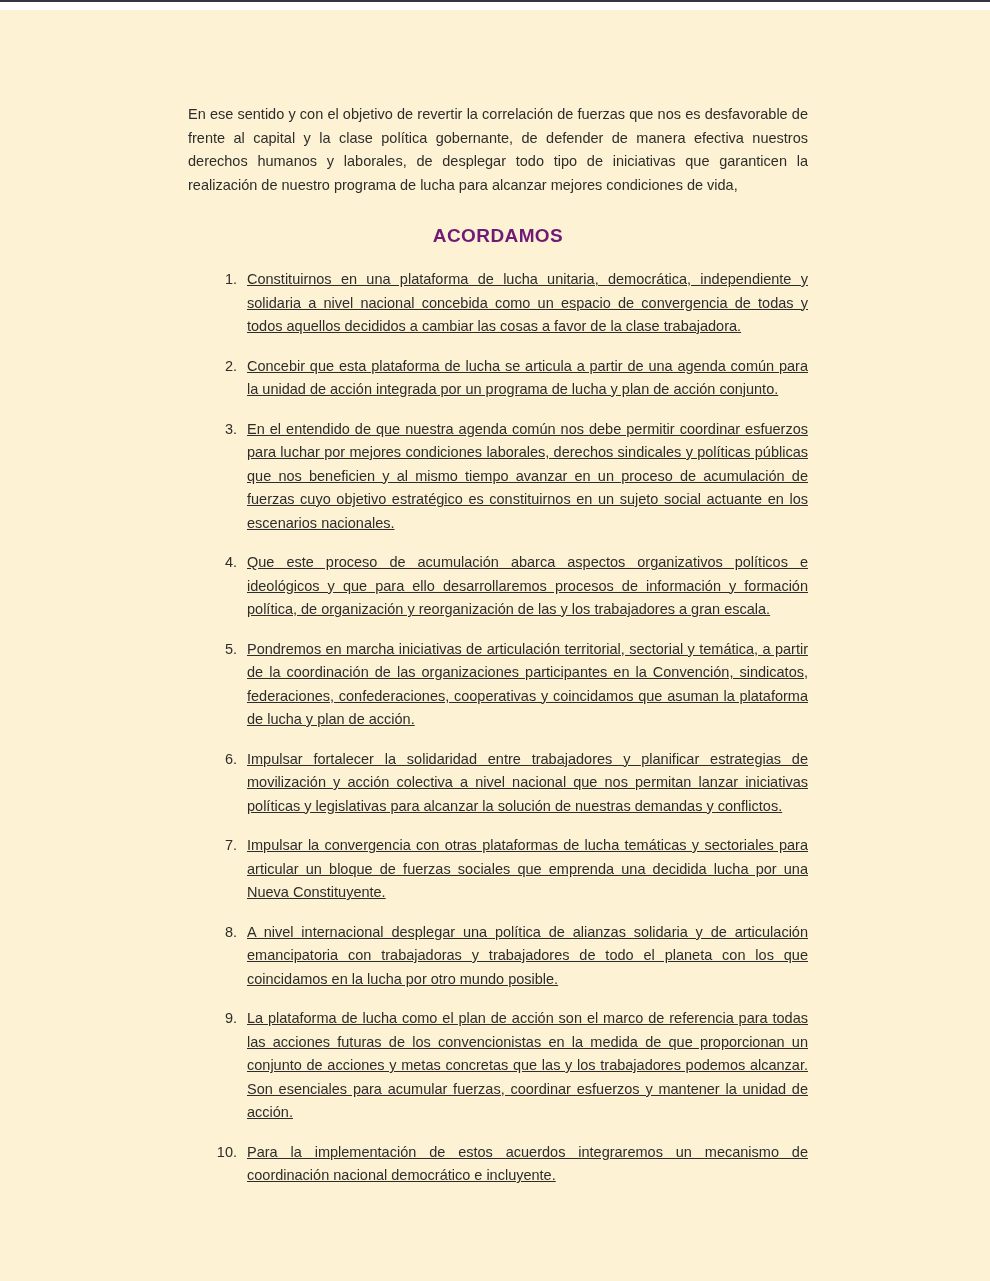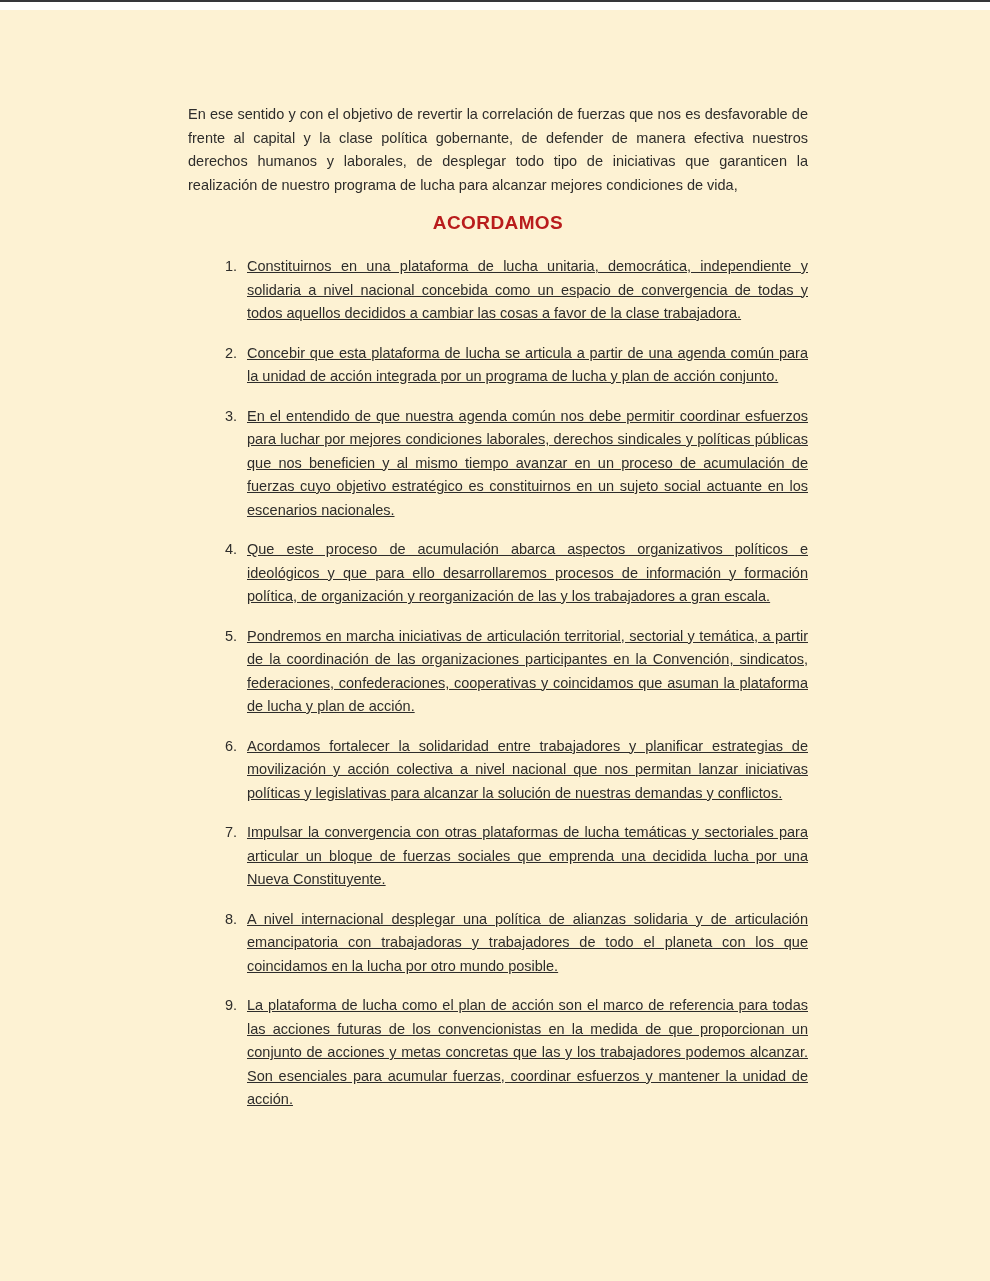--- a/index.html
+++ b/index.html
@@ -30,22 +30,22 @@
   }
   .intro {
     text-align:justify;
   }
   .heading {
     text-align:center;
     font-weight:bold;
     font-size:19px;
     line-height:22px;
     letter-spacing:0.4px;
-    color:#b91c1c;
-    margin-top:15px;
+    color:#701a75;
+    margin-top:28px;
     margin-bottom:21px;
   }
   .agreement-list { }
   .item {
     display:flex;
     margin-bottom:16px;
   }
   .item .num {
     flex:0 0 59px;
     display:flex;
@@ -92,34 +92,38 @@
         <span class="txt">Que este proceso de acumulación abarca aspectos organizativos políticos e ideológicos y que para ello desarrollaremos procesos de información y formación política, de organización y reorganización de las y los trabajadores a gran escala.</span>
       </div>
 
       <div class="item">
         <span class="num">5.</span>
         <span class="txt">Pondremos en marcha iniciativas de articulación territorial, sectorial y temática, a partir de la coordinación de las organizaciones participantes en la Convención, sindicatos, federaciones, confederaciones, cooperativas y coincidamos que asuman la plataforma de lucha y plan de acción.</span>
       </div>
 
       <div class="item">
         <span class="num">6.</span>
-        <span class="txt">Acordamos fortalecer la solidaridad entre trabajadores y planificar estrategias de movilización y acción colectiva a nivel nacional que nos permitan lanzar iniciativas políticas y legislativas para alcanzar la solución de nuestras demandas y conflictos.</span>
+        <span class="txt">Impulsar fortalecer la solidaridad entre trabajadores y planificar estrategias de movilización y acción colectiva a nivel nacional que nos permitan lanzar iniciativas políticas y legislativas para alcanzar la solución de nuestras demandas y conflictos.</span>
       </div>
 
       <div class="item">
         <span class="num">7.</span>
         <span class="txt">Impulsar la convergencia con otras plataformas de lucha temáticas y sectoriales para articular un bloque de fuerzas sociales que emprenda una decidida lucha por una Nueva Constituyente.</span>
       </div>
 
       <div class="item">
         <span class="num">8.</span>
         <span class="txt">A nivel internacional desplegar una política de alianzas solidaria y de articulación emancipatoria con trabajadoras y trabajadores de todo el planeta con los que coincidamos en la lucha por otro mundo posible.</span>
       </div>
 
       <div class="item">
         <span class="num">9.</span>
         <span class="txt">La plataforma de lucha como el plan de acción son el marco de referencia para todas las acciones futuras de los convencionistas en la medida de que proporcionan un conjunto de acciones y metas concretas que las y los trabajadores podemos alcanzar. Son esenciales para acumular fuerzas, coordinar esfuerzos y mantener la unidad de acción.</span>
       </div>
 
+      <div class="item">
+        <span class="num">10.</span>
+        <span class="txt">Para la implementación de estos acuerdos integraremos un mecanismo de coordinación nacional democrático e incluyente.</span>
+      </div>
 
     </div>
   </div>
 </div>
 
 </body></html>

